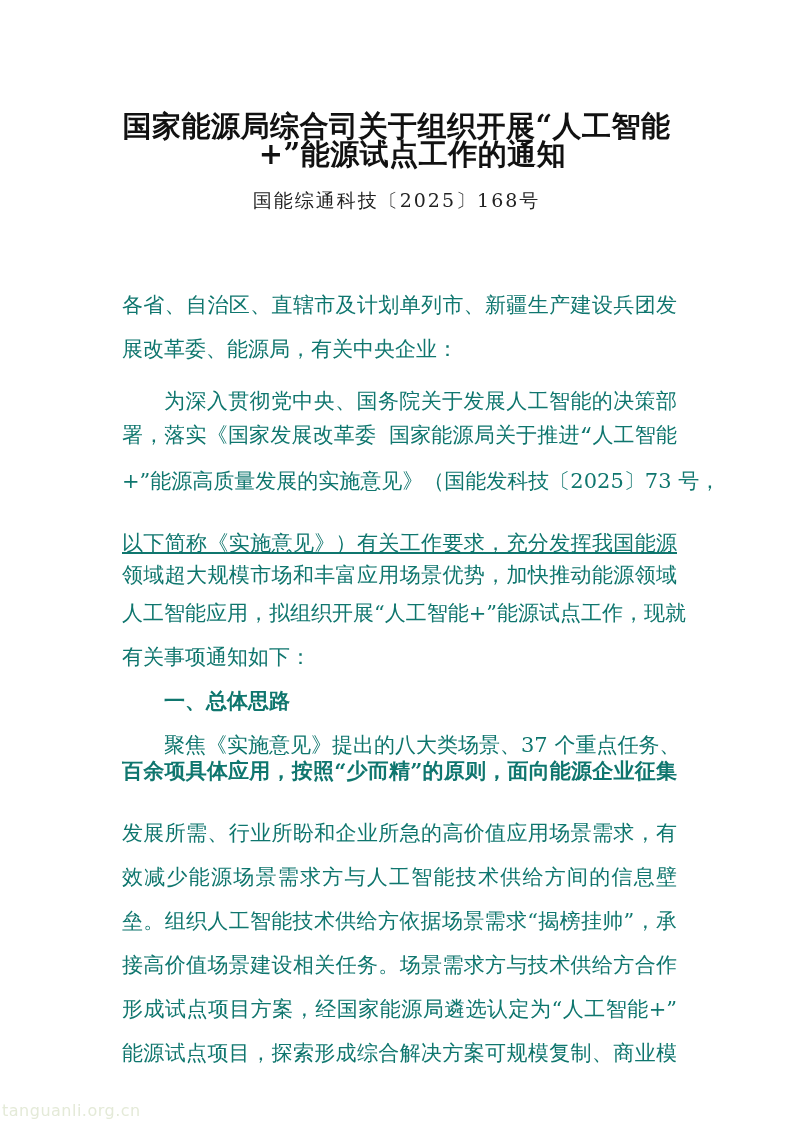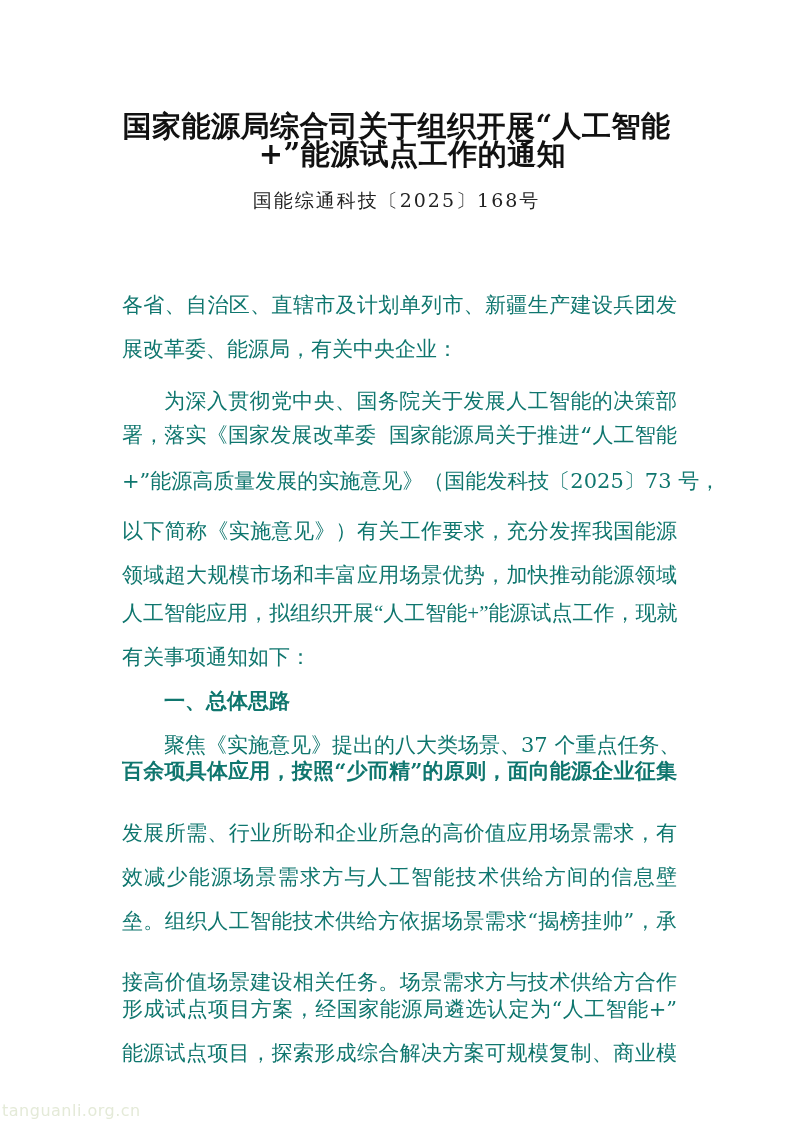--- a/index.html
+++ b/index.html
@@ -26,28 +26,28 @@
 <div>
   <div class="title title1">国家能源局综合司关于组织开展“人工智能</div>
   <div class="title title2">+”能源试点工作的通知</div>
   <div class="docno">国能综通科技〔2025〕168号</div>
   <div id="body-lines">
       <div class="line" style="top: 290px;">各省、自治区、直辖市及计划单列市、新疆生产建设兵团发</div>
       <div class="line last" style="top: 334px;">展改革委、能源局，有关中央企业：</div>
       <div class="line indent" style="top: 386px;">为深入贯彻党中央、国务院关于发展人工智能的决策部</div>
       <div class="line" style="top: 422px; font-family: Liberation Mono, monospace;">署，落实《国家发展改革委 国家能源局关于推进“人工智能</div>
       <div class="line" style="top: 466px;">+”能源高质量发展的实施意见》（国能发科技〔2025〕73 号，</div>
-      <div class="line" style="top: 516px;">以下简称《实施意见》）有关工作要求，充分发挥我国能源</div>
+      <div class="line" style="top: 528px; text-decoration: underline;">以下简称《实施意见》）有关工作要求，充分发挥我国能源</div>
       <div class="line" style="top: 554px; margin-top: 6px;">领域超大规模市场和丰富应用场景优势，加快推动能源领域</div>
-      <div class="line" style="top: 598px; font-family: Liberation Serif, serif;">人工智能应用，拟组织开展“人工智能+”能源试点工作，现就</div>
+      <div class="line" style="top: 598px;">人工智能应用，拟组织开展“人工智能+”能源试点工作，现就</div>
       <div class="line last" style="top: 642px;">有关事项通知如下：</div>
       <div class="line indent heading" style="top: 686px;">一、总体思路</div>
       <div class="line indent" style="top: 730px;">聚焦《实施意见》提出的八大类场景、37 个重点任务、</div>
       <div class="line" style="top: 756px; font-weight: bold;">百余项具体应用，按照“少而精”的原则，面向能源企业征集</div>
       <div class="line" style="top: 818px;">发展所需、行业所盼和企业所急的高价值应用场景需求，有</div>
       <div class="line" style="top: 862px;">效减少能源场景需求方与人工智能技术供给方间的信息壁</div>
       <div class="line" style="top: 906px;">垒。组织人工智能技术供给方依据场景需求“揭榜挂帅”，承</div>
-      <div class="line" style="top: 950px; margin-top: 17px;">接高价值场景建设相关任务。场景需求方与技术供给方合作</div>
+      <div class="line" style="top: 950px;">接高价值场景建设相关任务。场景需求方与技术供给方合作</div>
       <div class="line" style="top: 994px;">形成试点项目方案，经国家能源局遴选认定为“人工智能+”</div>
       <div class="line" style="top: 1038px;">能源试点项目，探索形成综合解决方案可规模复制、商业模</div>
     </div>
   <div class="watermark">tanguanli.org.cn</div>
 </div>
 
 </body></html>

